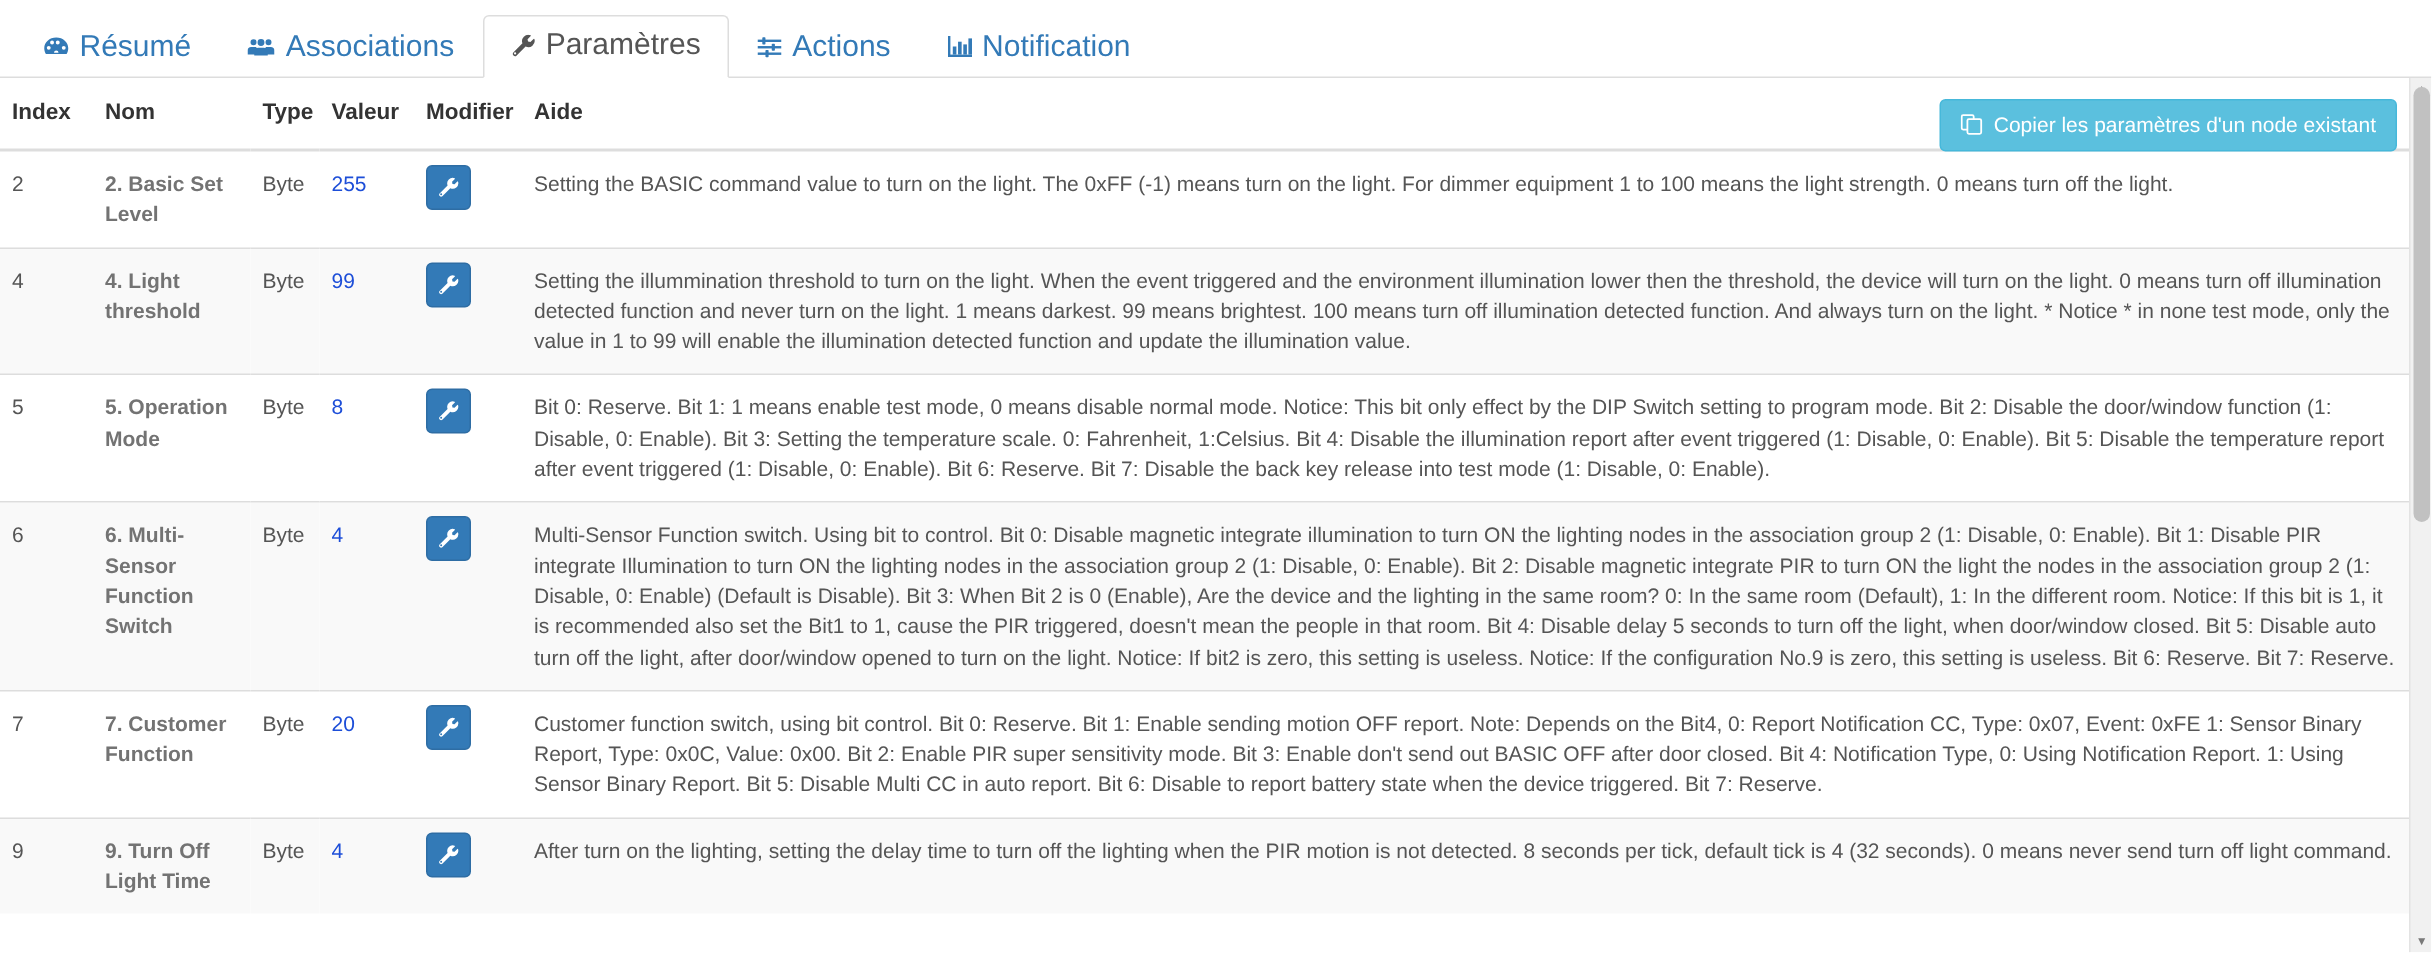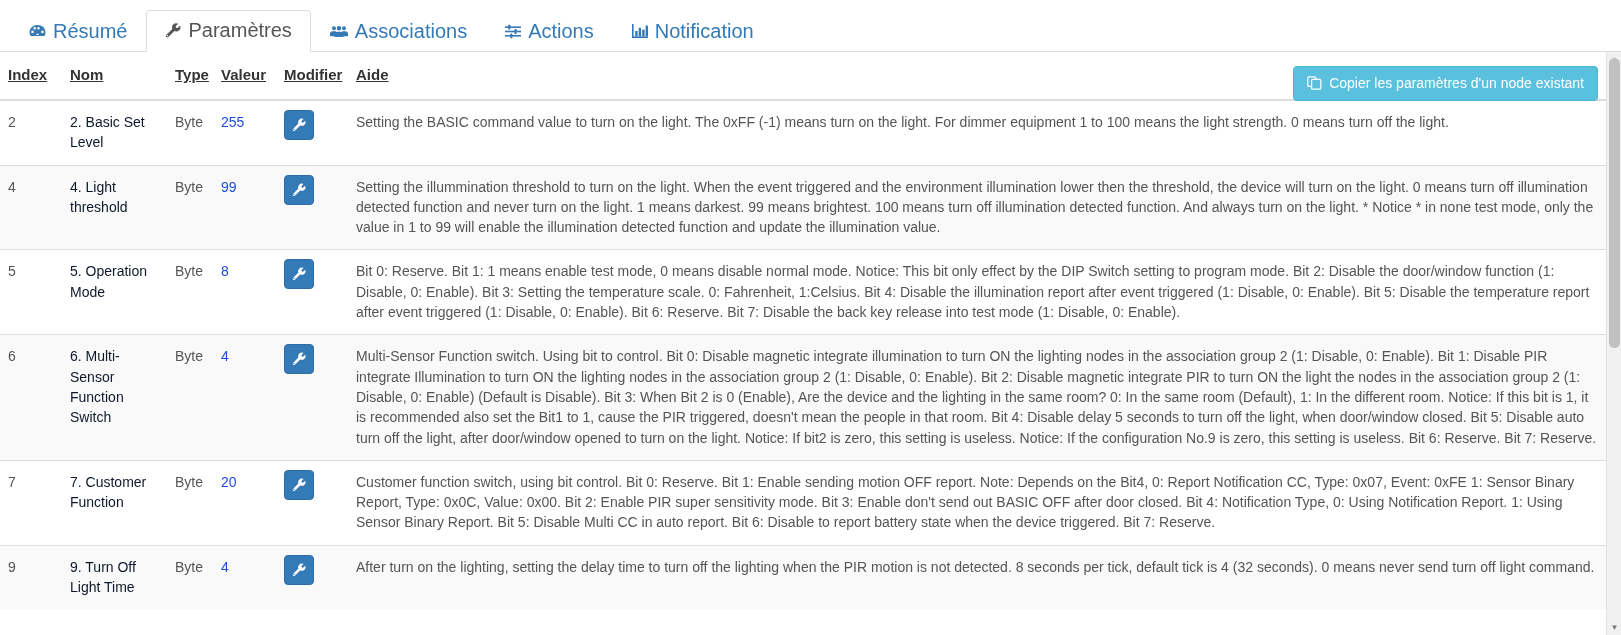--- a/index.html
+++ b/index.html
@@ -90,40 +90,39 @@
   }
   table.params th {
     text-align: left;
     font-size: 15px;
     font-weight: bold;
     color: #333333;
     padding: 14px 8px 16px 8px;
     border-bottom: 2px solid #dddddd;
     vertical-align: bottom;
     background: #ffffff;
-    text-decoration: underline;
   }
   table.params td {
     padding: 11px 8px 12px 8px;
     border-top: 1px solid #dddddd;
     vertical-align: top;
     line-height: 1.45;
   }
   tr.row-alt td { background: #f9f9f9; }
 
   col.c-index { width: 62px; }
   col.c-nom   { width: 105px; }
   col.c-type  { width: 46px; }
   col.c-val   { width: 63px; }
   col.c-mod   { width: 72px; }
   col.c-aide  { width: auto; }
 
   th.h-index { padding-left: 14px; }
   td.t-index { padding-left: 14px; color: #555555; }
-  td.t-nom   { color: #0f172a; }
+  td.t-nom   { color: #737373; font-weight: bold; }
   td.t-type  { color: #555555; }
   td.t-val   { color: #1d4ed8; }
   td.t-aide  { color: #555555; padding-right: 26px; }
 
   .wrench-btn {
     display: inline-flex;
     align-items: center;
     justify-content: center;
     width: 30px;
     height: 30px;
@@ -174,36 +173,36 @@
     <div class="tab">
       <span class="ic">
         <svg width="17" height="15" viewBox="0 0 17 15">
             <path fill="#337ab7" d="M8.5 1C4 1 .5 4.2.5 8.2c0 1.4.4 2.7 1.1 3.8h13.8c.7-1.1 1.1-2.4 1.1-3.8C16.5 4.2 13 1 8.5 1zm-5 8.2a1.3 1.3 0 1 1 0-2.6 1.3 1.3 0 0 1 0 2.6zm2.2-3.6a1.3 1.3 0 1 1 0-2.6 1.3 1.3 0 0 1 0 2.6zm4.3 5.5H7a1.5 1.5 0 1 1 3 0zm-.5-5.5a1.3 1.3 0 1 1 0-2.6 1.3 1.3 0 0 1 0 2.6zm4 3.6a1.3 1.3 0 1 1 0-2.6 1.3 1.3 0 0 1 0 2.6z"></path>
           </svg>
       </span>
       <span>Résumé</span>
     </div>
 
 
+    <div class="tab">
+      <span class="ic">
+        <svg width="18" height="15" viewBox="0 0 18 15">
+            <path fill="#337ab7" d="M4 6.2a2 2 0 1 0 0-4 2 2 0 0 0 0 4zm10 0a2 2 0 1 0 0-4 2 2 0 0 0 0 4zM9 6.6a2.3 2.3 0 1 0 0-4.6 2.3 2.3 0 0 0 0 4.6zM5.6 7.3H2.4C1.1 7.3 0 8.3 0 9.6v2.7h5c0-1.6.2-2.9 1.4-4a2.4 2.4 0 0 0-.8-1zm9.9 0h-3.1c-.3.4-.6.7-.9 1 1.3 1.1 1.5 2.4 1.5 4H18V9.6c0-1.3-1.1-2.3-2.5-2.3zM9 7.8H7.2c-1.5 0-2.7 1.1-2.7 2.6v2.6h9v-2.6c0-1.5-1.2-2.6-2.7-2.6H9z"></path>
+          </svg>
+      </span>
+      <span>Associations</span>
+    </div>
+
     <div class="tab active">
       <span class="ic">
         <svg width="16" height="15" viewBox="0 0 16 15">
             <path fill="#555555" d="M15.3 3.1a.35.35 0 0 0-.58-.16l-2.1 2.1-1.6-.3-.3-1.6 2.1-2.1a.35.35 0 0 0-.16-.58A4.2 4.2 0 0 0 7.3 5.9L1.2 12a1.5 1.5 0 0 0 2.1 2.1l6.1-6.1a4.2 4.2 0 0 0 5.9-4.9zM2.4 13.4a.75.75 0 1 1 0-1.5.75.75 0 0 1 0 1.5z"></path>
           </svg>
       </span>
       <span>Paramètres</span>
-    </div>
-
-    <div class="tab">
-      <span class="ic">
-        <svg width="18" height="15" viewBox="0 0 18 15">
-            <path fill="#337ab7" d="M4 6.2a2 2 0 1 0 0-4 2 2 0 0 0 0 4zm10 0a2 2 0 1 0 0-4 2 2 0 0 0 0 4zM9 6.6a2.3 2.3 0 1 0 0-4.6 2.3 2.3 0 0 0 0 4.6zM5.6 7.3H2.4C1.1 7.3 0 8.3 0 9.6v2.7h5c0-1.6.2-2.9 1.4-4a2.4 2.4 0 0 0-.8-1zm9.9 0h-3.1c-.3.4-.6.7-.9 1 1.3 1.1 1.5 2.4 1.5 4H18V9.6c0-1.3-1.1-2.3-2.5-2.3zM9 7.8H7.2c-1.5 0-2.7 1.1-2.7 2.6v2.6h9v-2.6c0-1.5-1.2-2.6-2.7-2.6H9z"></path>
-          </svg>
-      </span>
-      <span>Associations</span>
     </div>
 
 
     <div class="tab">
       <span class="ic">
         <svg width="16" height="15" viewBox="0 0 16 15">
             <g fill="#337ab7">
               <rect x="0" y="2.4" width="16" height="1.6"></rect>
               <rect x="0" y="6.7" width="16" height="1.6"></rect>
               <rect x="0" y="11" width="16" height="1.6"></rect>

